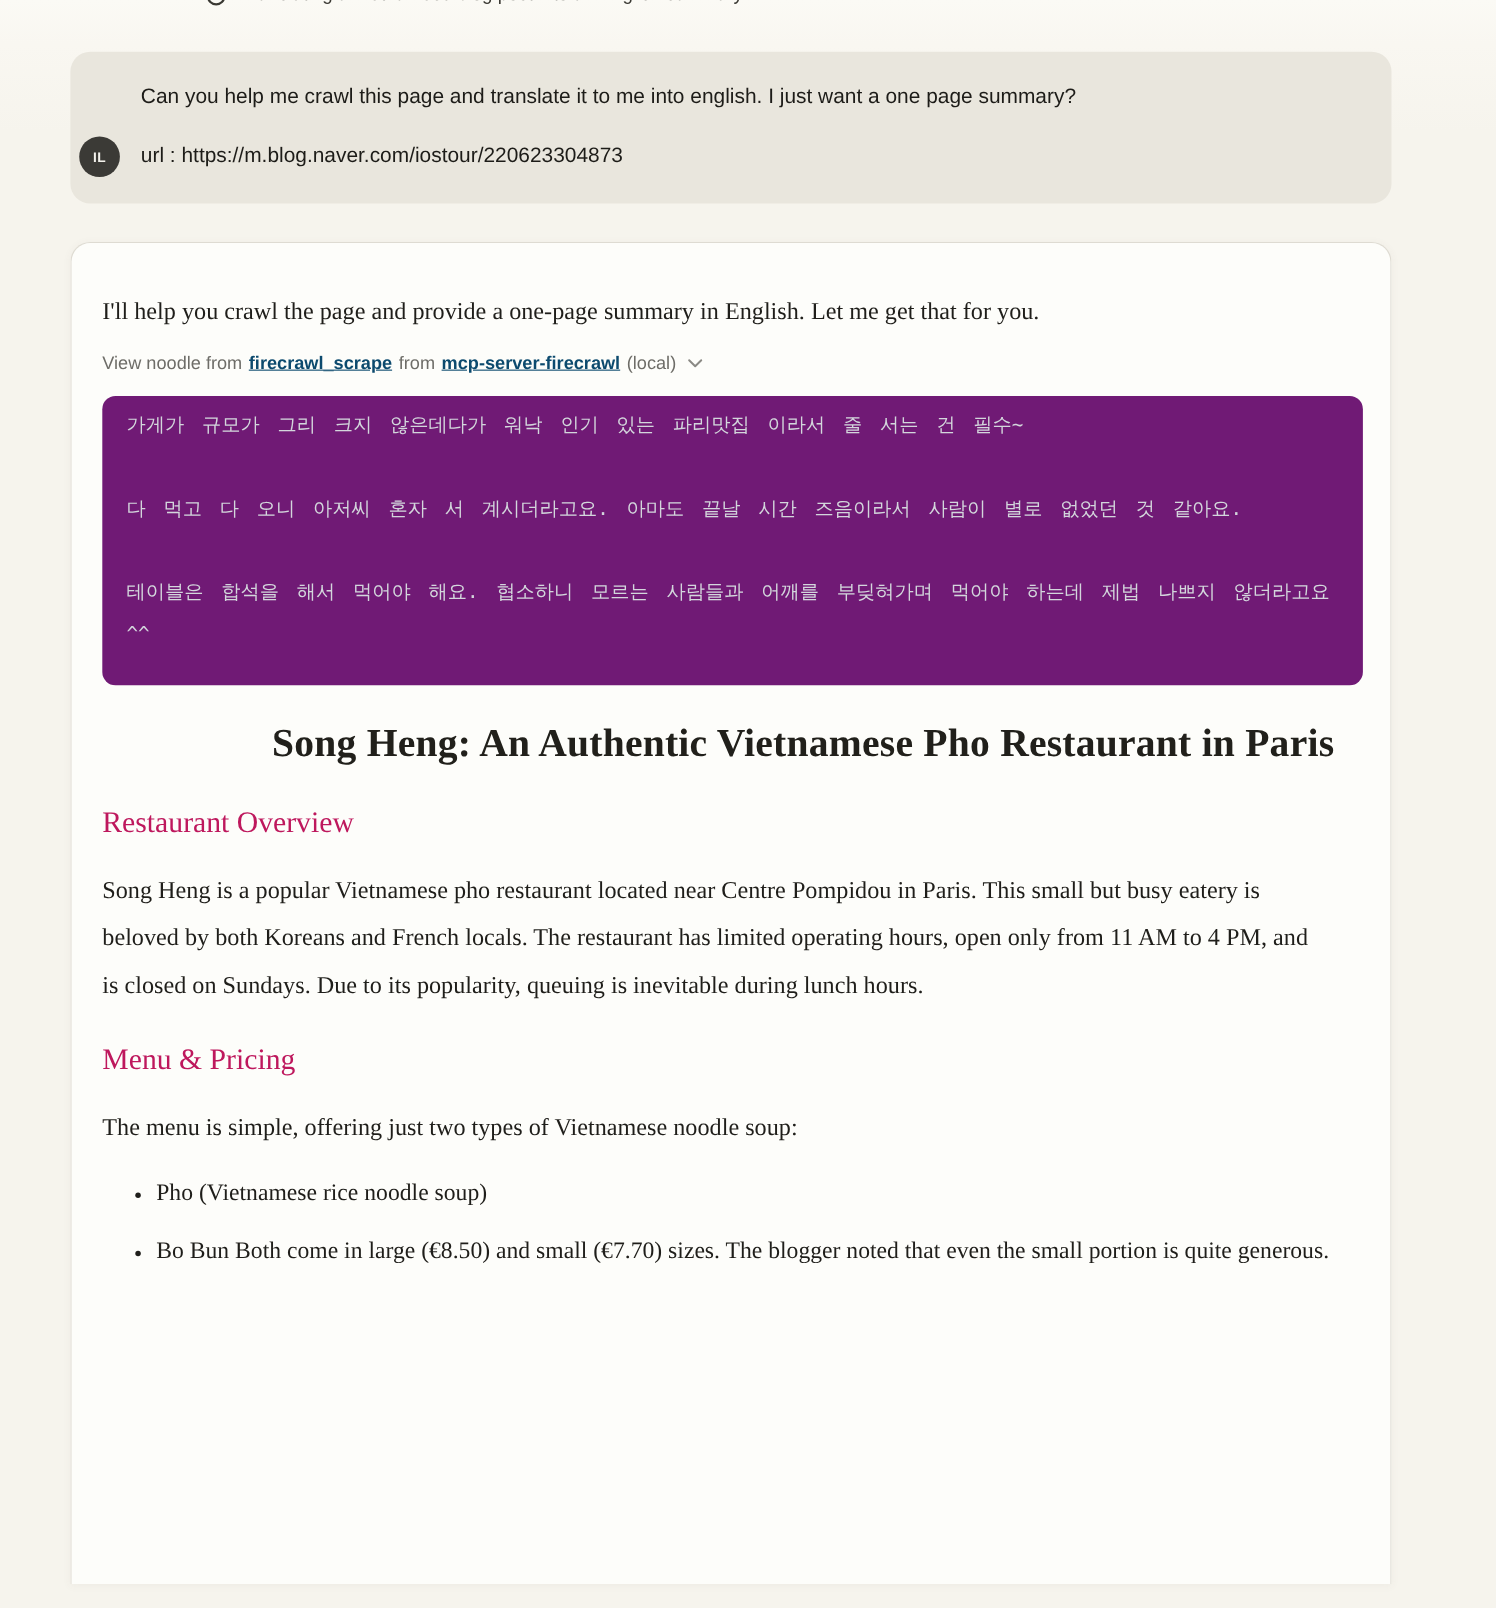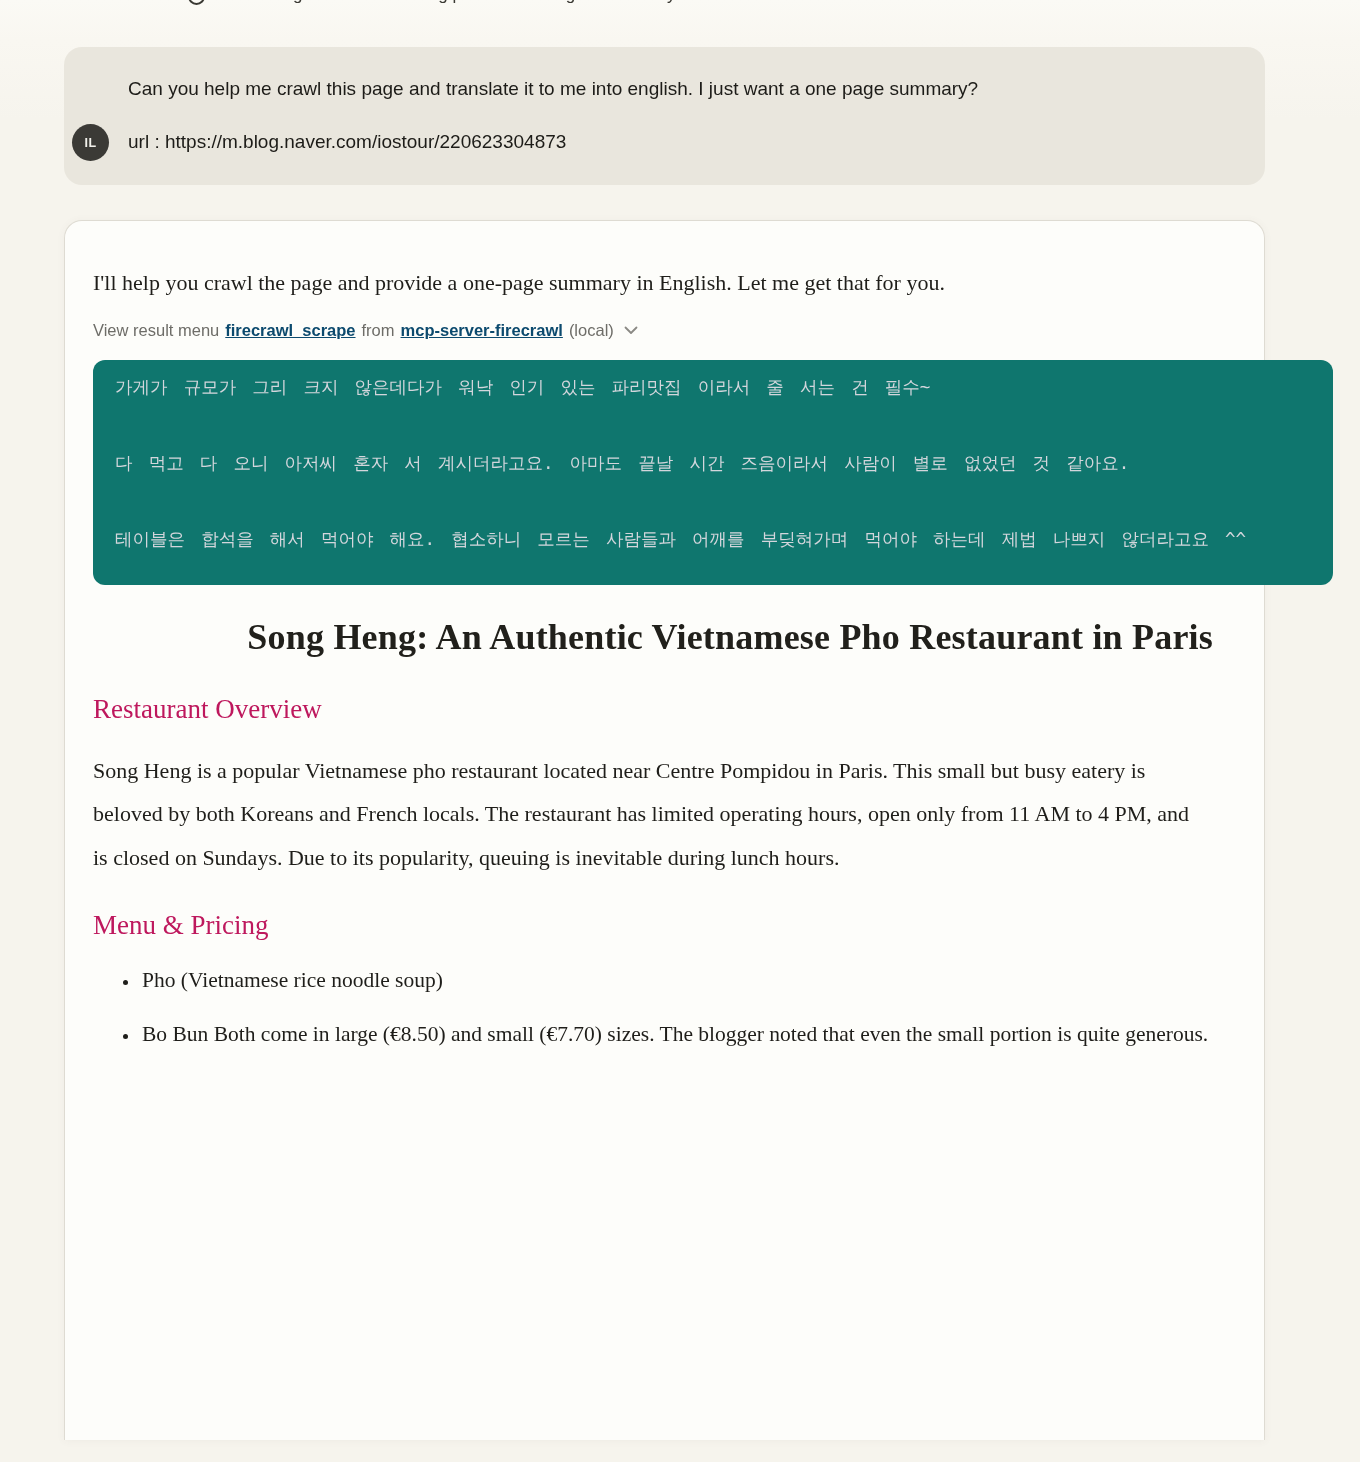--- a/index.html
+++ b/index.html
@@ -53,22 +53,22 @@
   }
   .tool-row{
     margin-top:16px;display:flex;align-items:center;gap:6px;
     font-family:"Liberation Sans",sans-serif;
     font-size:16.5px;color:#6e6d68;cursor:pointer;white-space:nowrap;
   }
   .tool-row b{color:#0c4a6e;font-weight:bold;text-decoration:underline;}
   .tool-row .chev{margin-left:4px;display:inline-flex;align-items:center;}
   .codeblock{
     box-sizing:border-box;
-    margin:20px 0 0 0;width:1240px;
-    background:#0f766e;border-radius:12px;
+    margin:20px 0 0 0;width:1146px;
+    background:#701a75;border-radius:12px;
     padding:8px 22px 27px 22px;
     overflow:hidden;
   }
   .codeblock pre{
     margin:0;white-space:pre-wrap;word-break:normal;
     font-family:"DejaVu Sans Mono","Liberation Mono",monospace;
     font-size:17.5px;line-height:38px;color:#d3d6dc;word-spacing:.32em;
   }
   .lead-in{margin-top:34px !important;}
   h1.doc-title{
@@ -103,21 +103,21 @@
     <p>Can you help me crawl this page and translate it to me into english. I just want a one page summary?</p>
     <p class="url-line">url : https://m.blog.naver.com/iostour/220623304873</p>
   </div>
 </div>
 
 <div class="card">
 
   <p class="serif">I'll help you crawl the page and provide a one-page summary in English. Let me get that for you.</p>
 
   <div class="tool-row">
-    <span>View result menu</span>
+    <span>View noodle from</span>
     <b>firecrawl_scrape</b>
     <span>from</span>
     <b>mcp-server-firecrawl</b>
     <span>(local)</span>
     <span class="chev">
       <svg width="14" height="9" viewBox="0 0 14 9" fill="none">
         <polyline points="1.5,1.5 7,7 12.5,1.5" stroke="#8a8984" stroke-width="1.8" stroke-linecap="round" stroke-linejoin="round"></polyline>
       </svg>
     </span>
   </div>
@@ -130,19 +130,20 @@
 테이블은 합석을 해서 먹어야 해요. 협소하니 모르는 사람들과 어깨를 부딪혀가며 먹어야 하는데 제법 나쁘지 않더라고요 ^^</pre>
   </div>
 
 
   <h1 class="doc-title">Song Heng: An Authentic Vietnamese Pho Restaurant in Paris</h1>
 
   <h2 class="doc-h2">Restaurant Overview</h2>
   <p class="serif after-h2">Song Heng is a popular Vietnamese pho restaurant located near Centre Pompidou in Paris. This small but busy eatery is beloved by both Koreans and French locals. The restaurant has limited operating hours, open only from 11 AM to 4 PM, and is closed on Sundays. Due to its popularity, queuing is inevitable during lunch hours.</p>
 
   <h2 class="doc-h2">Menu &amp; Pricing</h2>
+  <p class="serif after-h2">The menu is simple, offering just two types of Vietnamese noodle soup:</p>
 
   <ul class="menu-list">
     <li>Pho (Vietnamese rice noodle soup)</li>
     <li>Bo Bun Both come in large (€8.50) and small (€7.70) sizes. The blogger noted that even the small portion is quite generous.</li>
   </ul>
 
 </div>
 
 </body></html>

